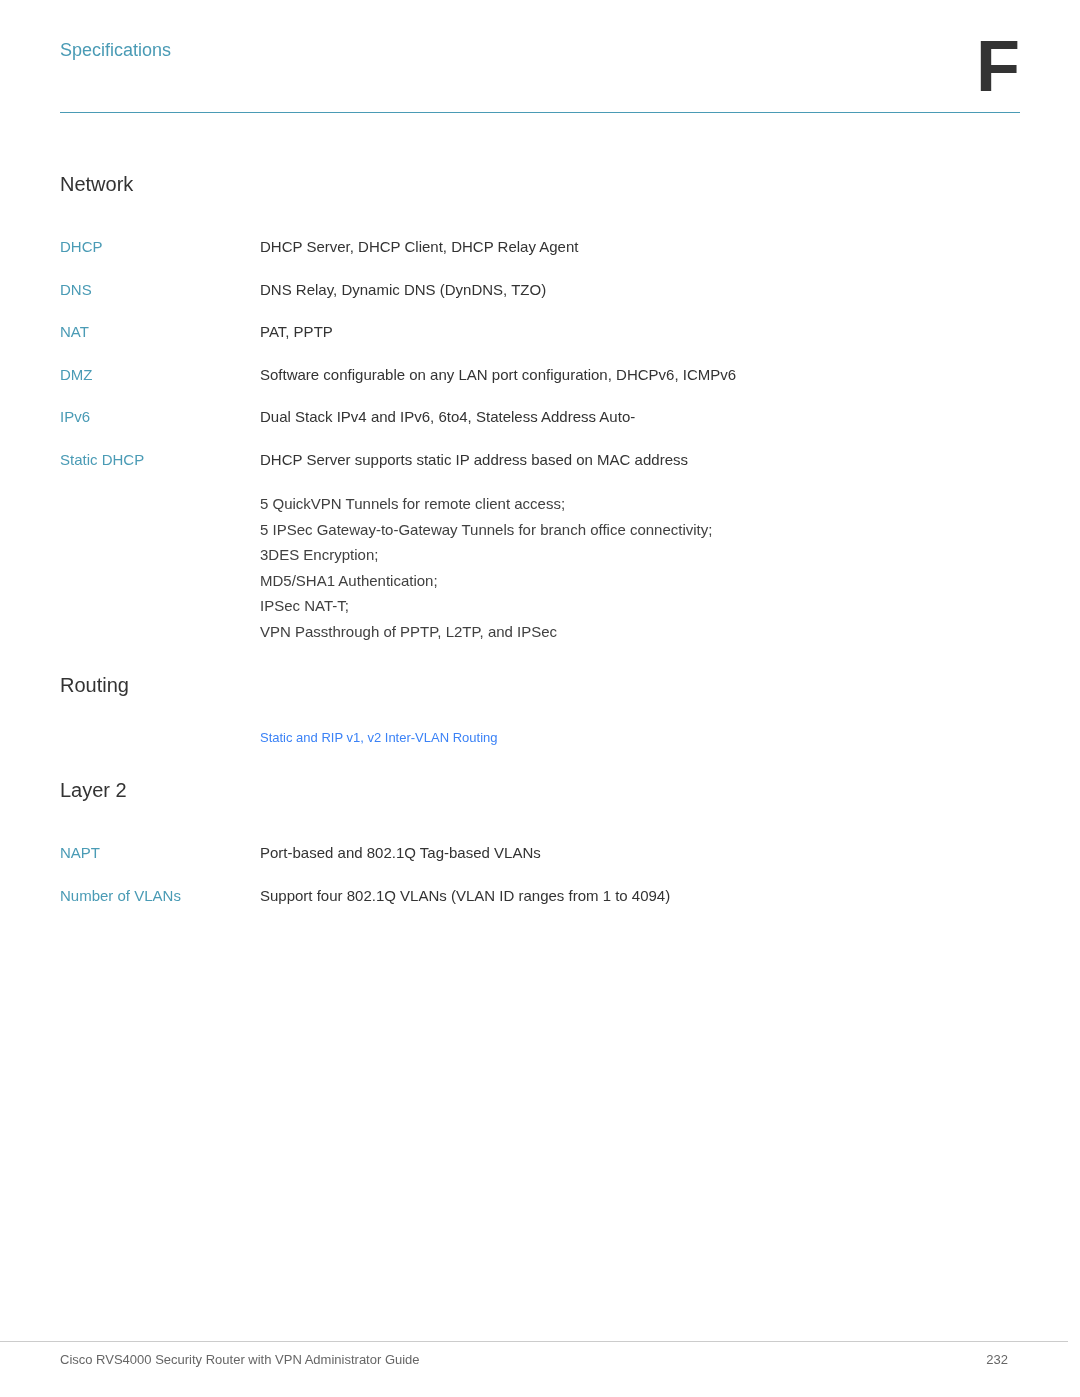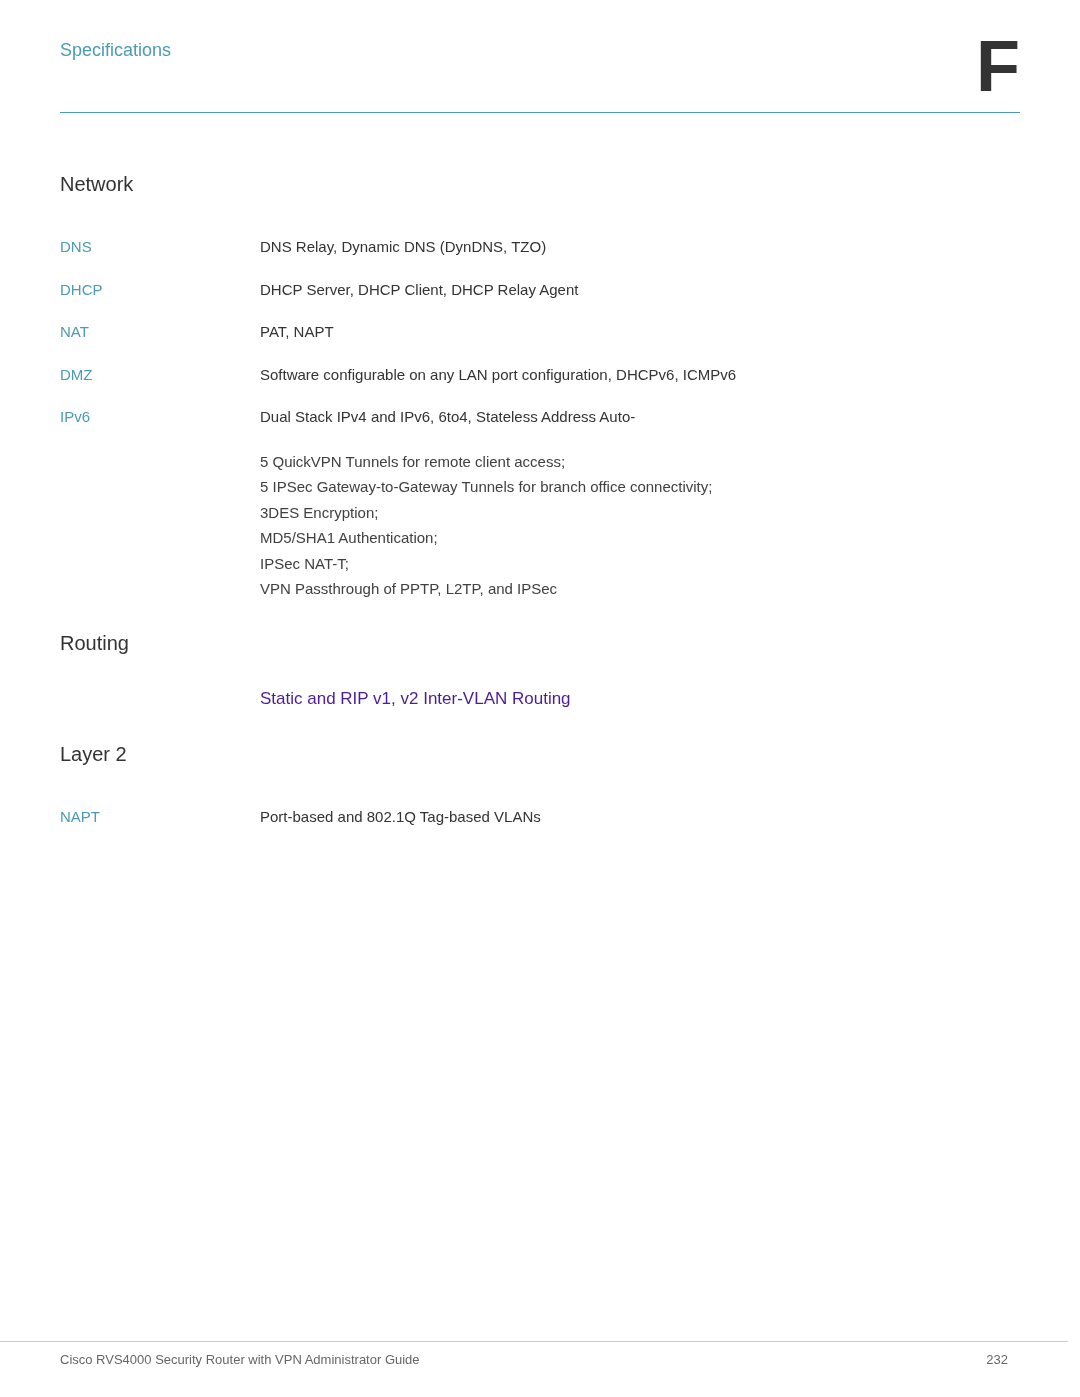--- a/index.html
+++ b/index.html
@@ -104,22 +104,22 @@
       line-height: 1.7;
       font-size: 15px;
       color: #404040;
       margin-bottom: 20px;
     }
 
     
     .routing-content {
       margin-left: 200px;
       line-height: 1.7;
-      font-size: 17px;
-      color: #4c1d95;
+      font-size: 13px;
+      color: #3b82f6;
       margin-bottom: 20px;
     }
 
     
     .footer {
       position: absolute;
       bottom: 30px;
       left: 0;
       right: 12px;
       display: flex;
@@ -151,38 +151,42 @@
 
   <hr class="divider">
 
   <div class="content">
 
     <h2 class="section-heading">Network</h2>
 
     <table class="spec-table">
       <tbody>
         <tr>
+          <td class="spec-label">DHCP</td>
+          <td class="spec-value">DHCP Server, DHCP Client, DHCP Relay Agent</td>
+        </tr>
+        <tr>
           <td class="spec-label">DNS</td>
           <td class="spec-value">DNS Relay, Dynamic DNS (DynDNS, TZO)</td>
         </tr>
         <tr>
-          <td class="spec-label">DHCP</td>
-          <td class="spec-value">DHCP Server, DHCP Client, DHCP Relay Agent</td>
-        </tr>
-        <tr>
           <td class="spec-label">NAT</td>
-          <td class="spec-value">PAT, NAPT</td>
+          <td class="spec-value">PAT, PPTP</td>
         </tr>
         <tr>
           <td class="spec-label">DMZ</td>
           <td class="spec-value">Software configurable on any LAN port configuration, DHCPv6, ICMPv6</td>
         </tr>
         <tr>
           <td class="spec-label">IPv6</td>
           <td class="spec-value">Dual Stack IPv4 and IPv6, 6to4, Stateless Address Auto-</td>
+        </tr>
+        <tr>
+          <td class="spec-label">Static DHCP</td>
+          <td class="spec-value">DHCP Server supports static IP address based on MAC address</td>
         </tr>
       </tbody>
     </table>
 
 
     <div class="vpn-content">
       5 QuickVPN Tunnels for remote client access;<br>
       5 IPSec Gateway-to-Gateway Tunnels for branch office connectivity;<br>
       3DES Encryption;<br>
       MD5/SHA1 Authentication;<br>
@@ -197,20 +201,24 @@
     </div>
 
     <h2 class="section-heading">Layer 2</h2>
 
     <table class="spec-table">
       <tbody>
         <tr>
           <td class="spec-label">NAPT</td>
           <td class="spec-value">Port-based and 802.1Q Tag-based VLANs</td>
         </tr>
+        <tr>
+          <td class="spec-label">Number of VLANs</td>
+          <td class="spec-value">Support four 802.1Q VLANs (VLAN ID ranges from 1 to 4094)</td>
+        </tr>
       </tbody>
     </table>
 
   </div>
 
   <div class="footer">
     <span class="footer-left">Cisco RVS4000 Security Router with VPN Administrator Guide</span>
     <span class="footer-right">232</span>
   </div>
 

